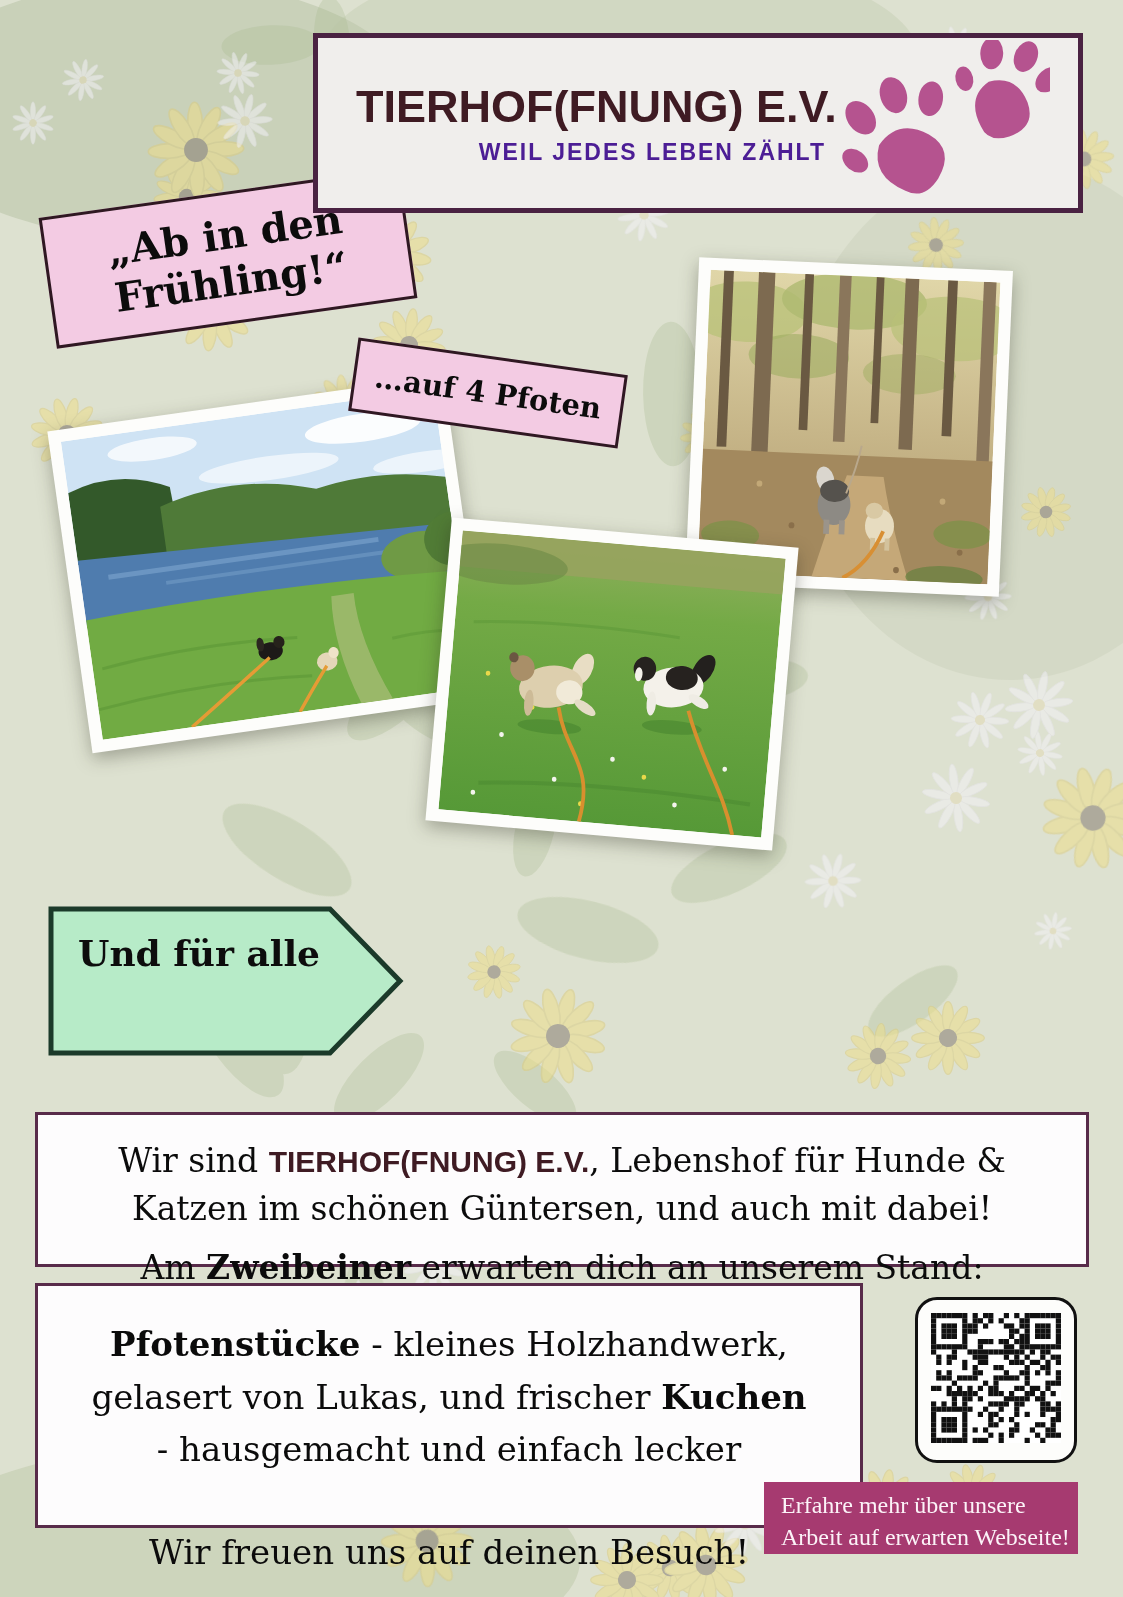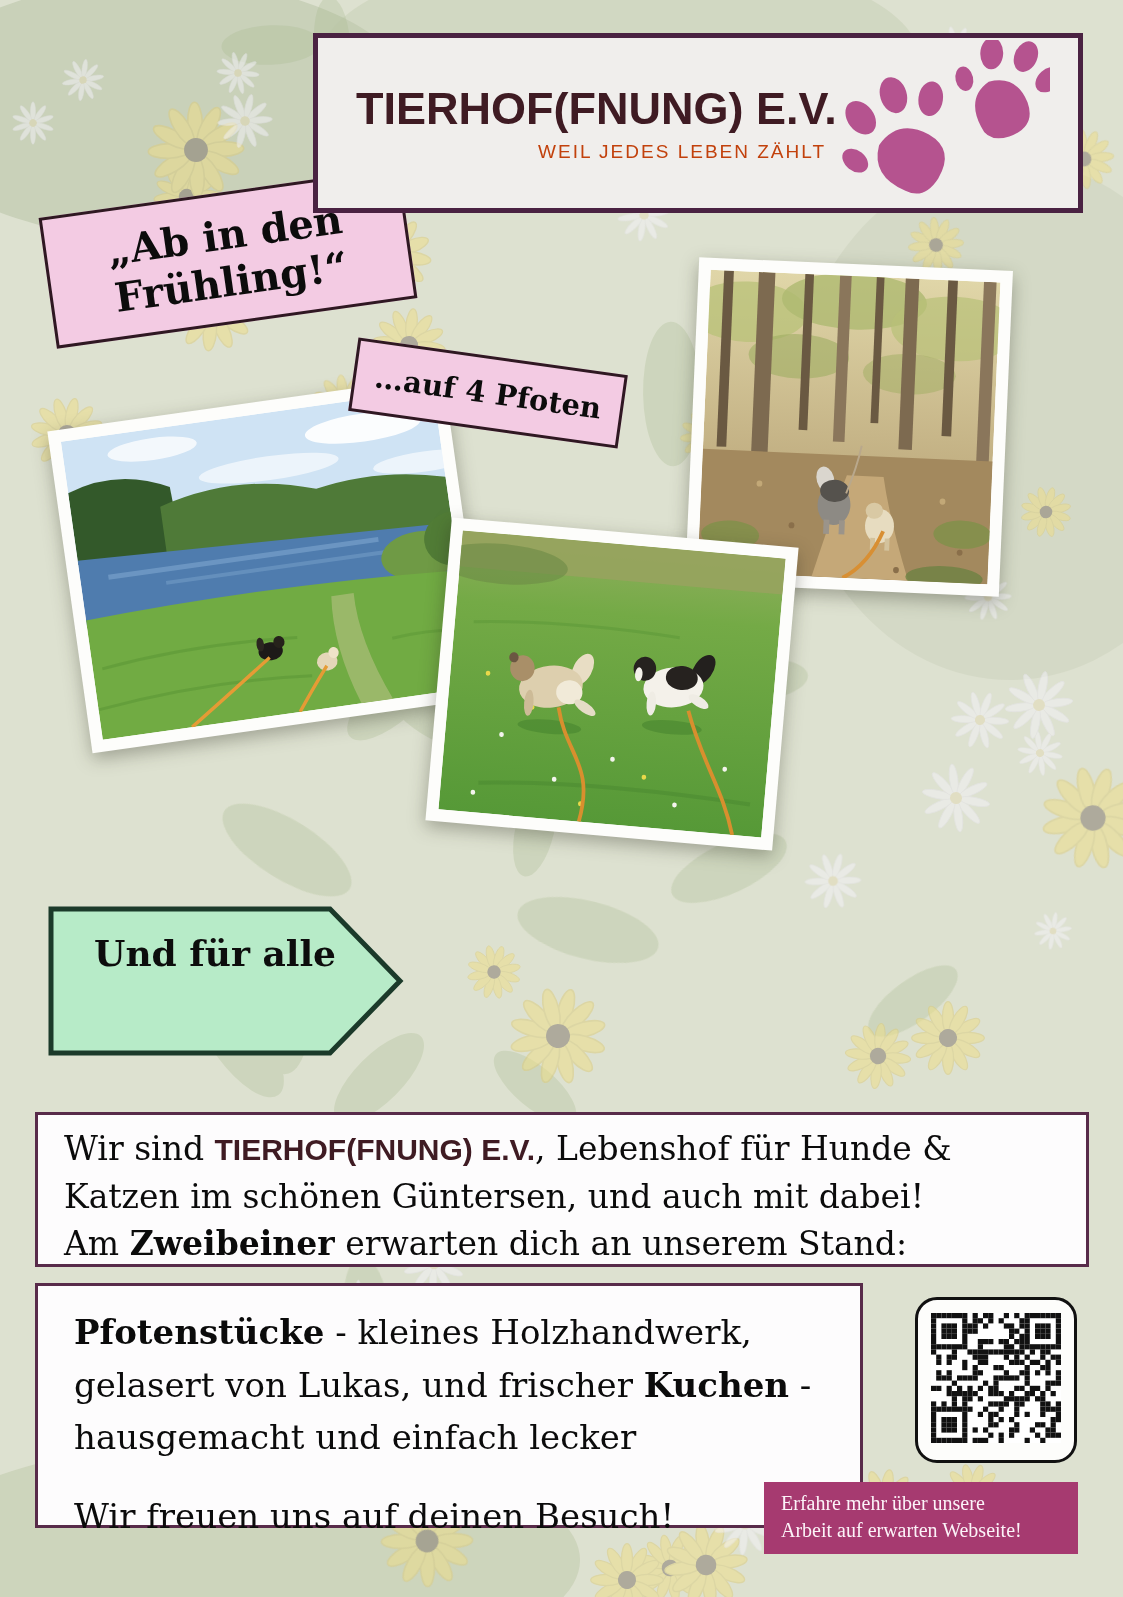--- a/index.html
+++ b/index.html
@@ -9,69 +9,69 @@
           background:linear-gradient(180deg,#bfc6ab 0%,#cdd2ba 18%,#d6d9c0 45%,#d2d6bc 72%,#c9cfb4 100%);}
   #bg-flowers{position:absolute;inset:0;}
   #veil{position:absolute;inset:0;background:rgba(255,255,255,.34);}
 
   
   .header-box{position:absolute;left:313px;top:33px;width:770px;height:180px;box-sizing:border-box;
               background:#f0eeec;border:5px solid #4a2242;display:flex;align-items:center;z-index:6;}
   .brand-block{margin-left:38px;width:470px;text-align:right;}
   .brand-title{font-family:"Liberation Sans",sans-serif;font-weight:bold;font-size:45px;color:#3f1b23;
                letter-spacing:0px;white-space:nowrap;}
-  .brand-tagline{font-family:"Liberation Sans",sans-serif;font-size:19px;color:#c2410c;letter-spacing:2px;
-                 margin-top:6px;white-space:nowrap;}
+  .brand-tagline{font-family:"Liberation Sans",sans-serif;font-size:23px;color:#4c1d95;letter-spacing:2px;
+                 margin-top:6px;white-space:nowrap;font-weight:bold;}
   .paws{position:absolute;right:28px;top:2px;width:220px;height:172px;}
 
   
   .banner{position:absolute;box-sizing:border-box;background:#f3cbe3;border:3px solid #2f1822;
           display:flex;flex-direction:column;align-items:center;justify-content:center;color:#0c0c0c;}
   .banner-spring{left:46px;top:192px;width:364px;height:132px;transform:rotate(-8deg);z-index:5;
                  font-weight:bold;font-size:40px;line-height:1.18;}
   .banner-paws{left:352px;top:356px;width:272px;height:74px;transform:rotate(8deg);z-index:5;
                font-weight:bold;font-size:29px;}
 
   
   .photo{position:absolute;background:#fdfdfb;padding:12px;box-sizing:border-box;
          box-shadow:0 6px 18px rgba(40,40,30,.35);}
   .photo svg{display:block;}
   .photo-lake{left:68px;top:402px;width:400px;height:325px;transform:rotate(-8deg);z-index:2;}
   .photo-forest{left:692px;top:264px;width:314px;height:326px;transform:rotate(2.5deg);z-index:1;}
   .photo-grass{left:438px;top:532px;width:348px;height:304px;transform:rotate(5deg);z-index:3;}
 
   
   .arrow-wrap{position:absolute;left:48px;top:906px;width:356px;height:150px;z-index:4;}
-  .arrow-text{position:absolute;left:30px;top:24px;font-weight:bold;font-size:36px;line-height:1.3;color:#0d0d0d;margin-left:16px;}
+  .arrow-text{position:absolute;left:30px;top:24px;font-weight:bold;font-size:36px;line-height:1.3;color:#0d0d0d;}
 
   
   .event-box{position:absolute;left:440px;top:904px;width:648px;height:158px;box-sizing:border-box;z-index:4;
              background:#b7ebc8;border:4px solid #1b3a2a;display:flex;flex-direction:column;
              justify-content:center;text-align:center;font-size:29px;color:#0b0b0b;line-height:1.62;}
   .event-box .b{font-weight:bold;}
 
   
   .info-box{position:absolute;box-sizing:border-box;background:#fdfcfd;border:3px solid #582b4a;
             color:#0b0b0b;z-index:4;}
   .about-box{left:35px;top:1112px;width:1054px;height:155px;padding:10px 26px;font-size:33px;line-height:1.44;}
   .offer-box{left:35px;top:1283px;width:828px;height:245px;padding:20px 36px;font-size:34px;line-height:1.55;}
-  .offer-box p,.about-box p{margin:0;}
+  .offer-box p,.about-box p{margin:12px;text-align:center;}
   .offer-box .gap{height:26px;}
   .b{font-weight:bold;}
   .brand-inline{font-family:"Liberation Sans",sans-serif;font-weight:bold;color:#3f1b23;font-size:30px;}
 
   
   .qr-box{position:absolute;left:915px;top:1297px;width:162px;height:166px;box-sizing:border-box;
           background:#fdfdfb;border:3px solid #111;border-radius:22px;z-index:5;
           display:flex;align-items:center;justify-content:center;}
 
   
   .website-box{position:absolute;left:764px;top:1482px;width:314px;height:72px;box-sizing:border-box;
                background:#a63a70;color:#fcf3f8;z-index:6;padding:8px 0 0 17px;
-               font-family:"Liberation Serif",serif;font-size:20px;line-height:1.33;}
+               font-family:"Liberation Serif",serif;font-size:24px;line-height:1.33;}
 </style>
 </head>
 <body>
 
 <div id="poster">
 
   <svg id="bg-flowers" width="1123" height="1597" viewBox="0 0 1123 1597">
     <defs>
       <g id="yf">
         <g fill="#e3cc4e" stroke="#c9b23e" stroke-width="1">

